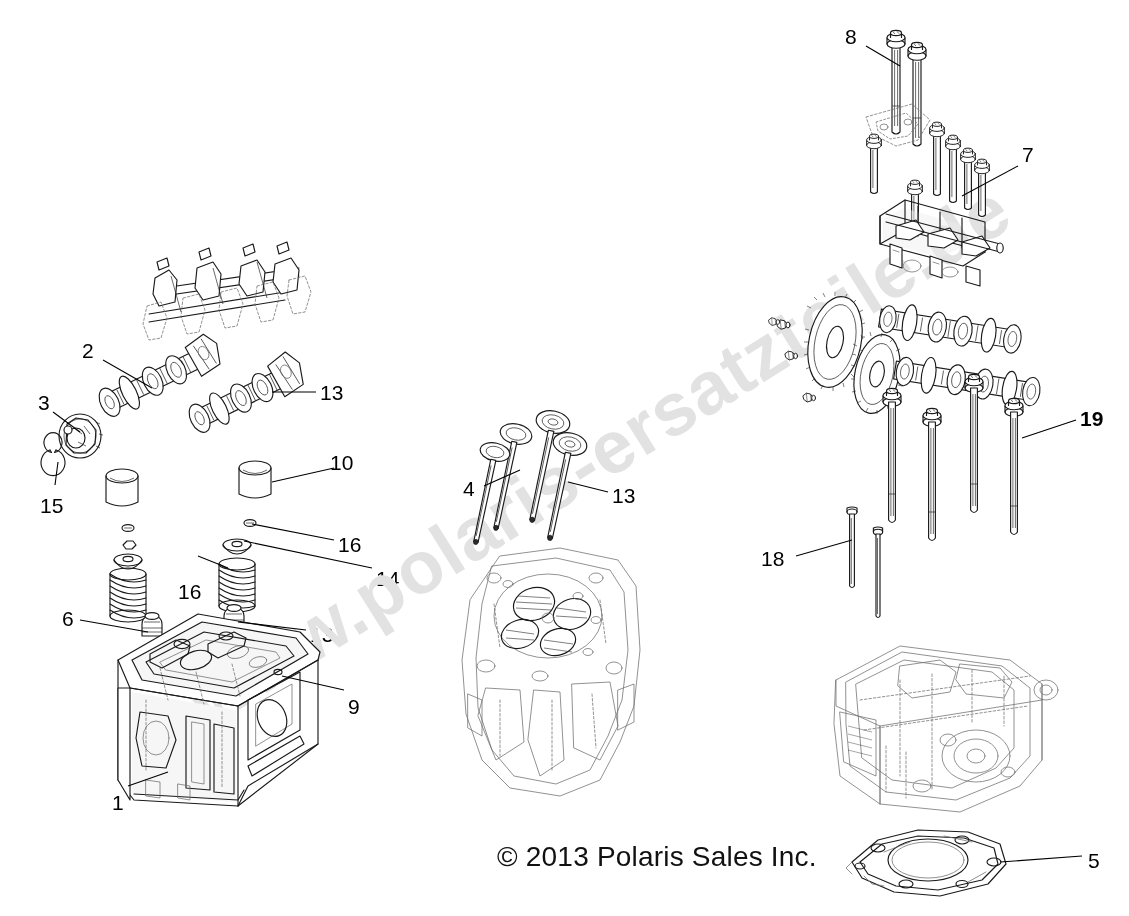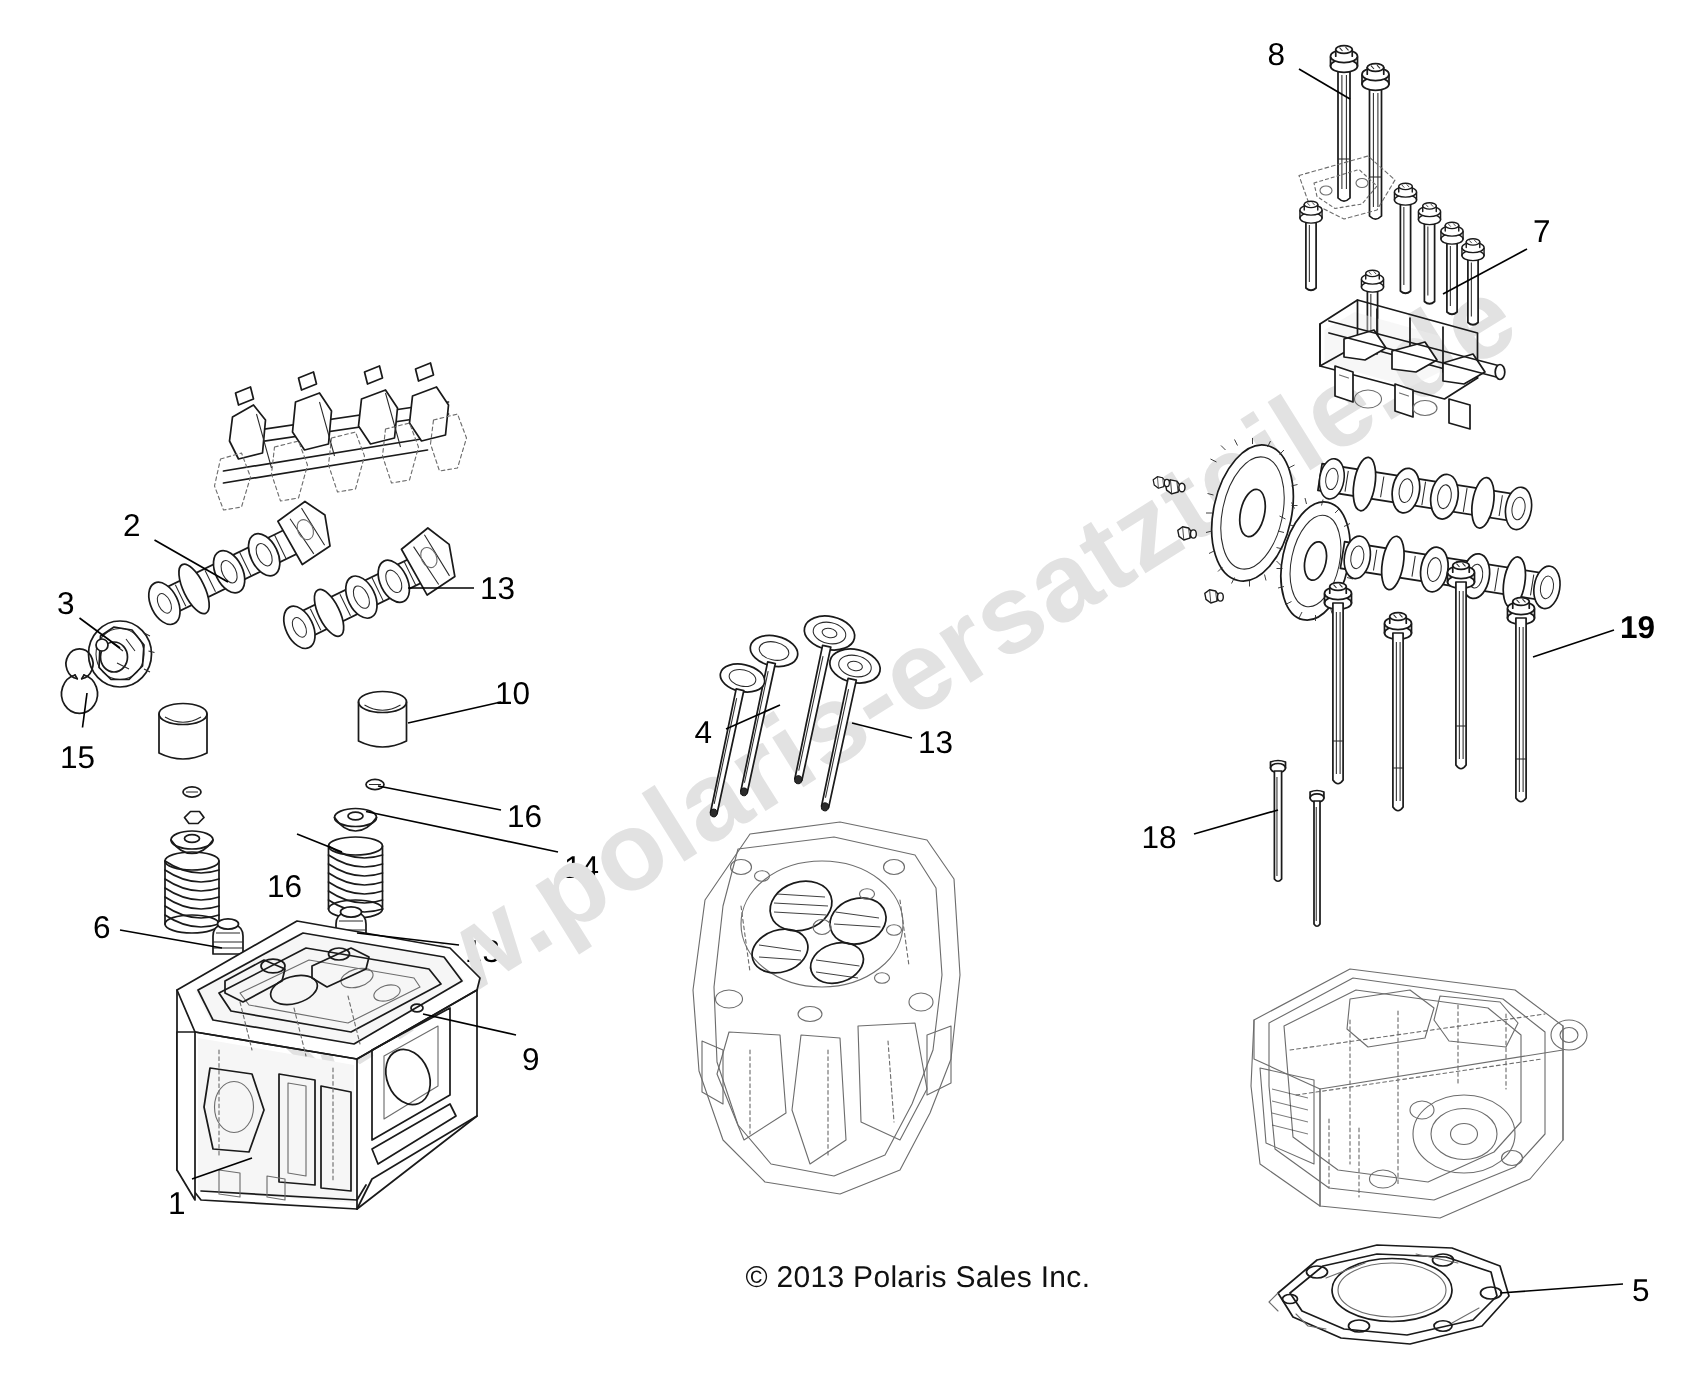--- a/index.html
+++ b/index.html
@@ -21,21 +21,21 @@
     font-family:"Liberation Sans", sans-serif;
     font-size:21px;
     color:#000;
     line-height:1;
     white-space:nowrap;
     user-select:none;
   }
   .copyright{
     position:absolute;
     font-family:"Liberation Sans", sans-serif;
-    font-size:20px;
+    font-size:28px;
     color:#111;
     white-space:nowrap;
     letter-spacing:.2px;
   }
   .wm-text{
     font-family:"Liberation Sans", sans-serif;
     font-weight:bold;
     font-size:74px;
     fill:#e2e2e2;
     letter-spacing:1px;

